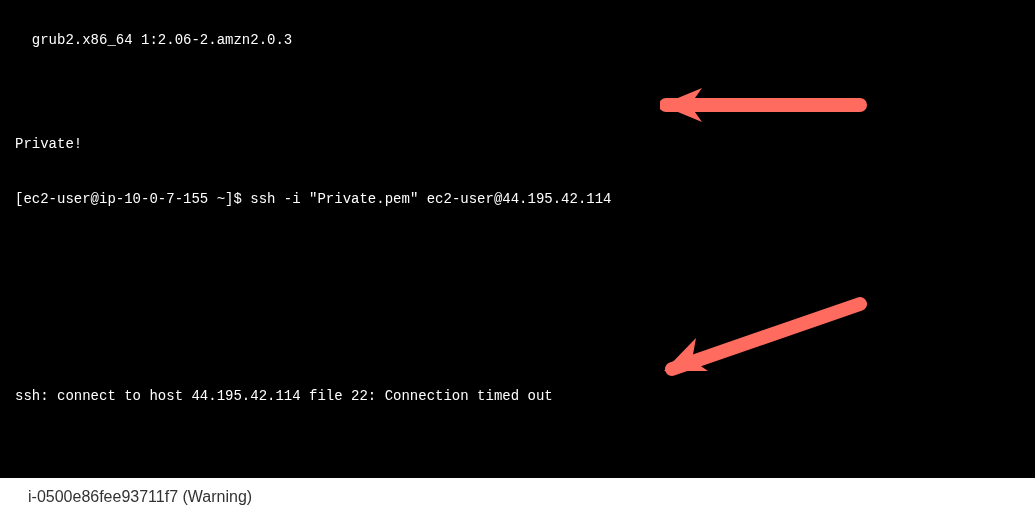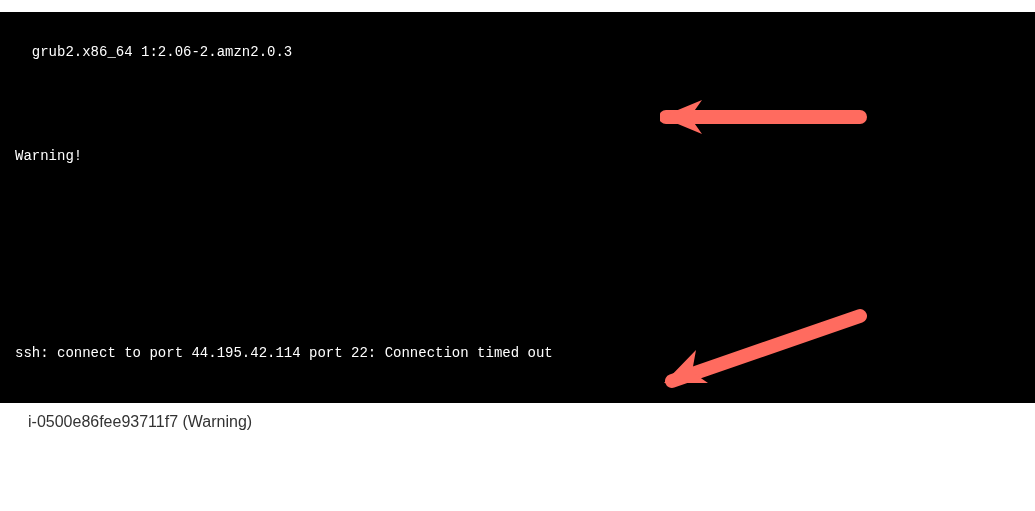--- a/index.html
+++ b/index.html
@@ -9,26 +9,25 @@
       background: #fff;
       width: 1035px;
       height: 511px;
       overflow: hidden;
       position: relative;
     }
     .terminal {
       background: #000;
       color: #fff;
       padding: 0px 4px 0 15px;
-      height: 391px;
+      height: 478px;
       line-height: 1.3;
       white-space: pre;
       overflow: hidden;
       position: relative;
-      margin-top: 12px;
     }
     .line { white-space: pre; }
     .gap { height: 106px; }
     .footer {
       background: #fff;
       color: #333;
       font-family: Arial, sans-serif;
       font-size: 16px;
       padding: 10px 20px 8px 28px;
     }
@@ -42,23 +41,24 @@
       position: relative;
       top: -5px;
     }
   </style>
 </head>
 <body>
 
 <div class="terminal">
   <div class="line topcut">  grub2.x86_64 1:2.06-2.amzn2.0.3</div>
   <div style="height:8px"></div>
-  <div class="line">Warning!</div>
+  <div class="line">Private!</div>
+  <div class="line"><span>[ec2-user@ip-10-0-7-155 ~]$ </span><span>ssh -i "Private.pem" ec2-user@44.195.42.114</span></div>
   <div class="gap"></div>
-  <div class="line">ssh: connect to port 44.195.42.114 port 22: Connection timed out</div>
+  <div class="line">ssh: connect to host 44.195.42.114 file 22: Connection timed out</div>
   
   
   
   
   
   
   
   
   
   

